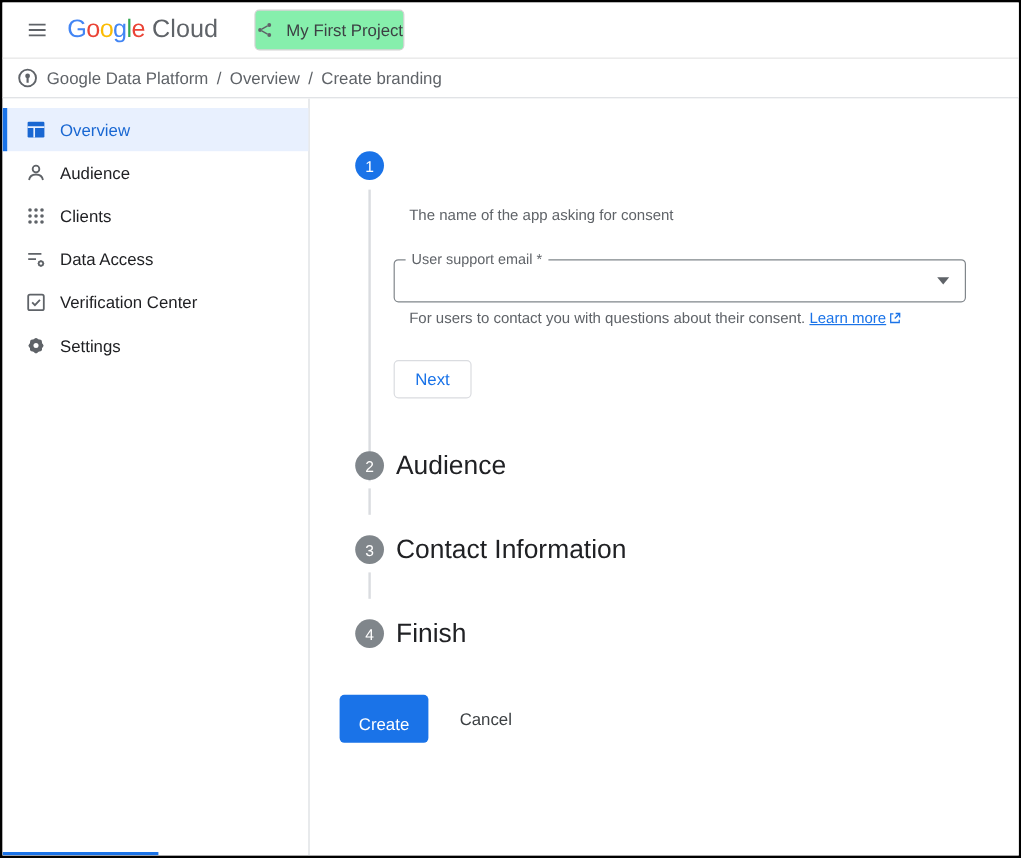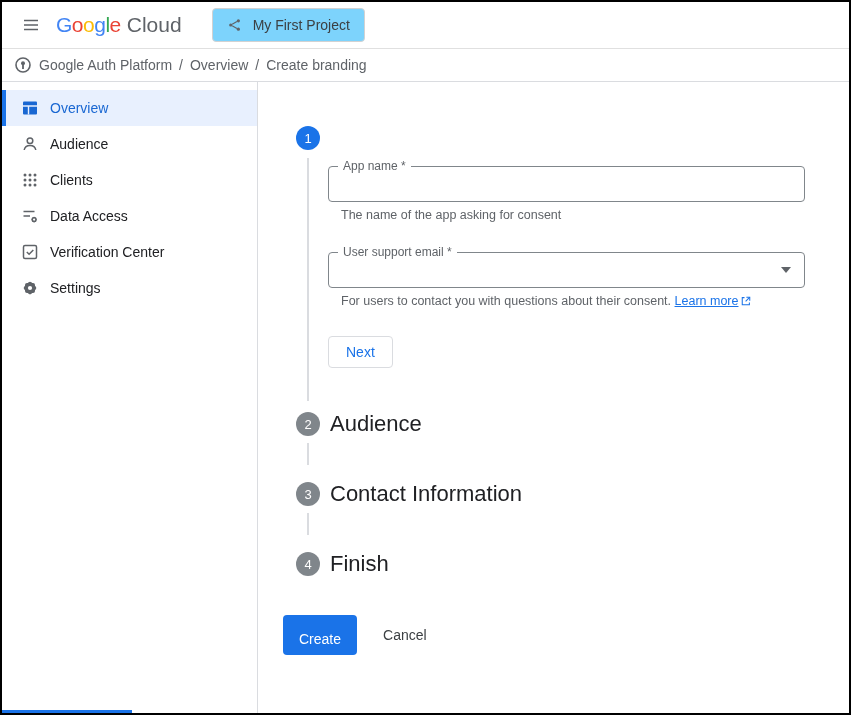--- a/index.html
+++ b/index.html
@@ -14,21 +14,21 @@
     color:#202124;
   }
 
   
   .topbar { height:47px; min-height:47px; display:flex; align-items:center; padding-left:10px; border-bottom:1px solid #e0e0e0; background:#fff; }
   .icon-btn { width:38px; height:38px; border:none; background:none; display:flex; align-items:center; justify-content:center; cursor:pointer; padding:0; }
   .logo { display:flex; align-items:baseline; font-size:21px; margin-left:6px; cursor:pointer; letter-spacing:-0.5px; }
   .logo .lt { font-weight:500; }
   .c-blue { color:#4285F4; } .c-red { color:#EA4335; } .c-yel { color:#FBBC05; } .c-grn { color:#34A853; }
   .logo .cloud { color:#5f6368; margin-left:6px; font-weight:400; letter-spacing:0; }
-  .project-btn { margin-left:30px; height:34px; display:flex; align-items:center; gap:10px; padding:0 14px; background:#7dd3fc; border:1px solid #d2d2d2; border-radius:4px; font-size:14px; color:#3c4043; font-family:inherit; cursor:pointer; }
+  .project-btn { margin-left:30px; height:34px; display:flex; align-items:center; gap:10px; padding:0 0; background:#86efac; border:1px solid #d2d2d2; border-radius:4px; font-size:14px; color:#3c4043; font-family:inherit; cursor:pointer; }
   .search { margin-left:auto; width:198px; height:30px; background:#f1f3f4; border:1px solid #bdc1c6; border-right:none; border-radius:4px 0 0 4px; padding:0 0 0 10px; font-size:13px; color:#5f6368; font-family:inherit; outline:none; }
   .search::placeholder { color:#5f6368; opacity:1; }
 
   
   .breadcrumb-bar { height:33px; min-height:33px; display:flex; align-items:center; gap:7px; padding-left:12px; border-bottom:1px solid #dadce0; font-size:14px; color:#5f6368; background:#fff; }
   .breadcrumb-bar a { color:#5f6368; text-decoration:none; cursor:pointer; }
   .crumb-sep { color:#5f6368; }
 
   
   .bodywrap { flex:1; display:flex; overflow:hidden; }
@@ -112,21 +112,21 @@
       <span>My First Project</span>
     </button>
   </header>
 
   <div class="breadcrumb-bar">
     <svg width="18" height="18" viewBox="0 0 18 18">
       <circle cx="9" cy="9" r="7" fill="none" stroke="#5f6368" stroke-width="1.6"></circle>
       <circle cx="9" cy="7.3" r="2" fill="#5f6368"></circle>
       <path d="M9 9v4" stroke="#5f6368" stroke-width="1.8"></path>
     </svg>
-    <a>Google Auth Platform</a>
+    <a>Google Data Platform</a>
     <span class="crumb-sep">/</span>
     <a>Overview</a>
     <span class="crumb-sep">/</span>
     <span>Create branding</span>
   </div>
 
   <div class="bodywrap">
 
     <nav class="sidebar">
 
@@ -208,24 +208,20 @@
 
       <div class="content">
         <div class="steps">
 
           <section class="step step-1">
             <span class="rail"></span>
             <div class="step-header">
               <span class="circle active">1</span>
             </div>
             <div class="step-body">
-              <div class="field">
-                <label class="float-label">App name *</label>
-                <input value="" style="">
-              </div>
               <div class="helper">The name of the app asking for consent</div>
 
               <div class="field select">
                 <label class="float-label">User support email *</label>
                 <span class="caret"></span>
               </div>
               <div class="helper">
                 <span>For users to contact you with questions about their consent.</span>
                 <a class="learn">
                     <span>Learn more</span>

